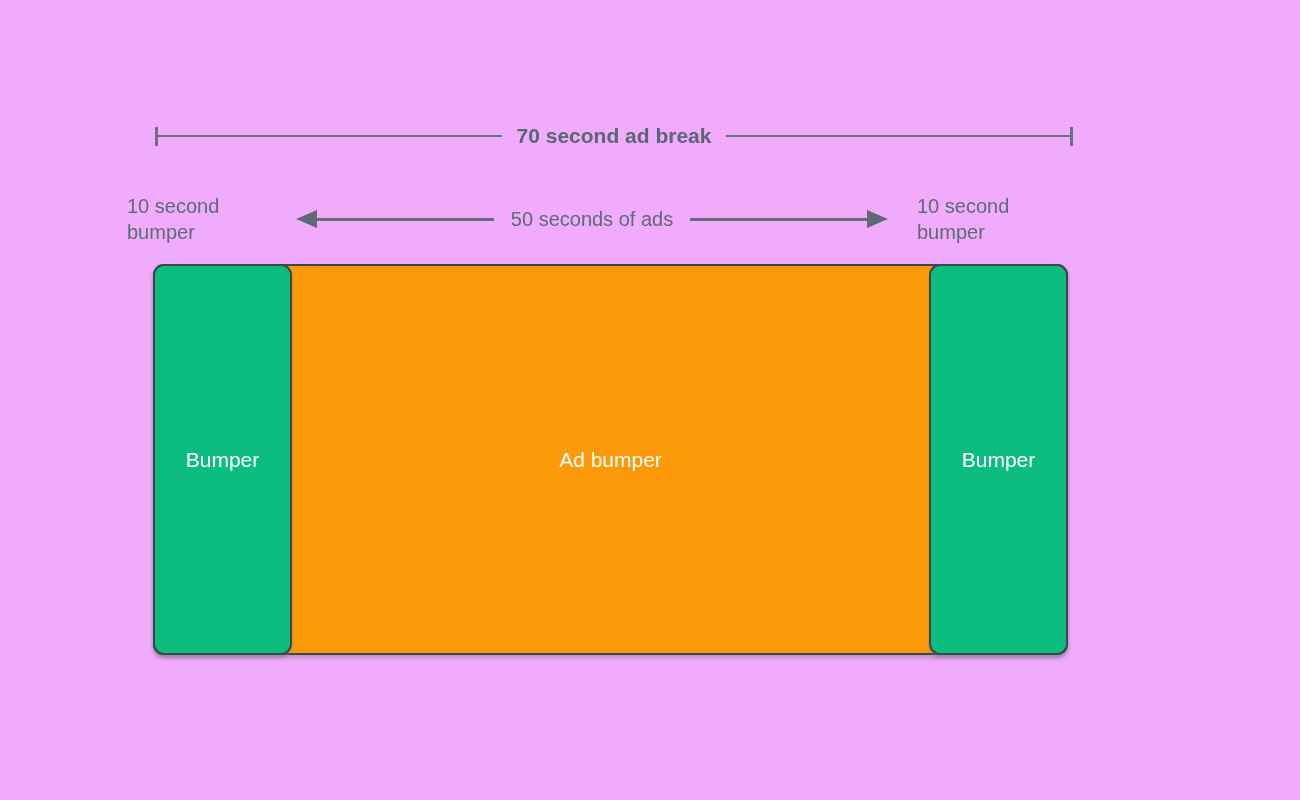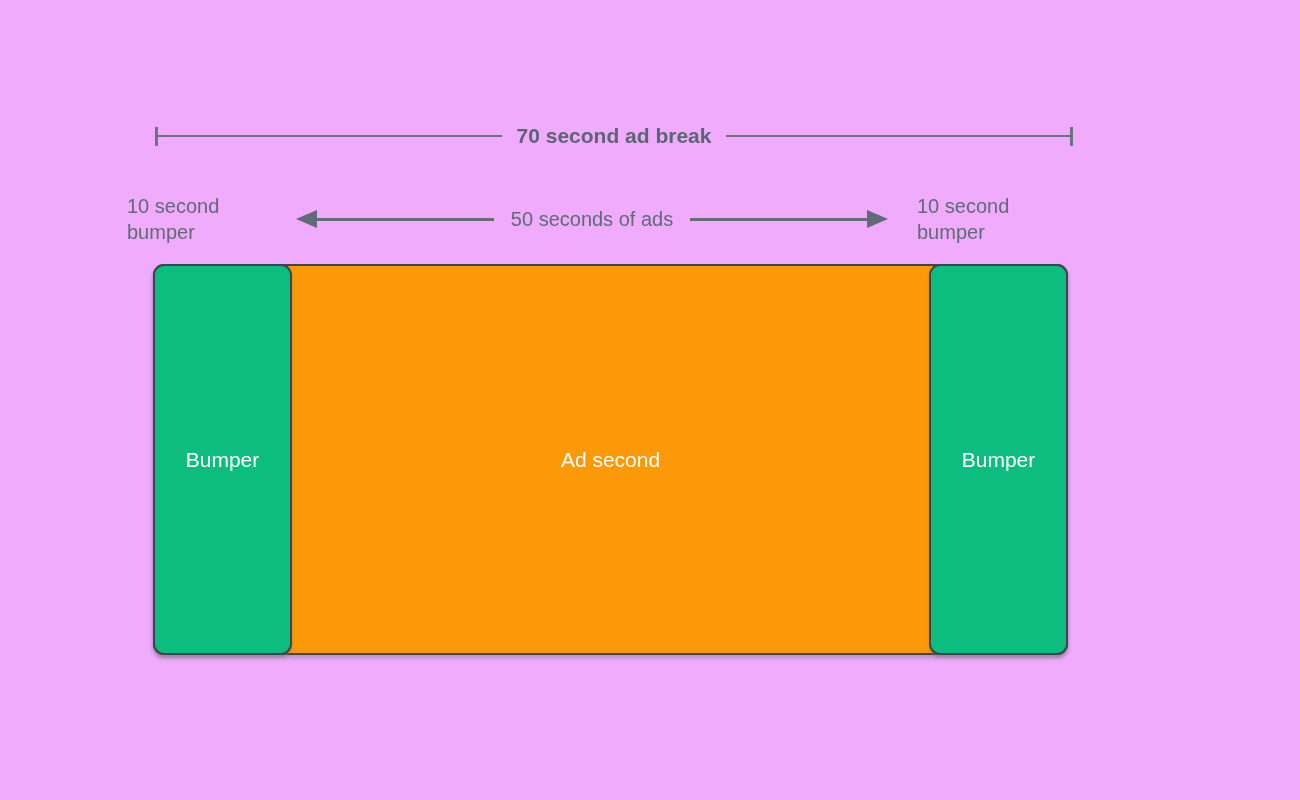--- a/index.html
+++ b/index.html
@@ -152,21 +152,21 @@
     <div class="arrowhead east"></div>
   </div>
 
   <div class="side-label right">
     <div>10 second</div>
     <div>bumper</div>
   </div>
 
   <div class="timeline">
     <div class="adbreak-block">
-      <span class="block-label">Ad second</span>
+      <span class="block-label">Ad bumper</span>
     </div>
     <div class="bumper-block left">
       <span class="block-label">Bumper</span>
     </div>
     <div class="bumper-block right">
       <span class="block-label">Bumper</span>
     </div>
   </div>
 
 </div>

